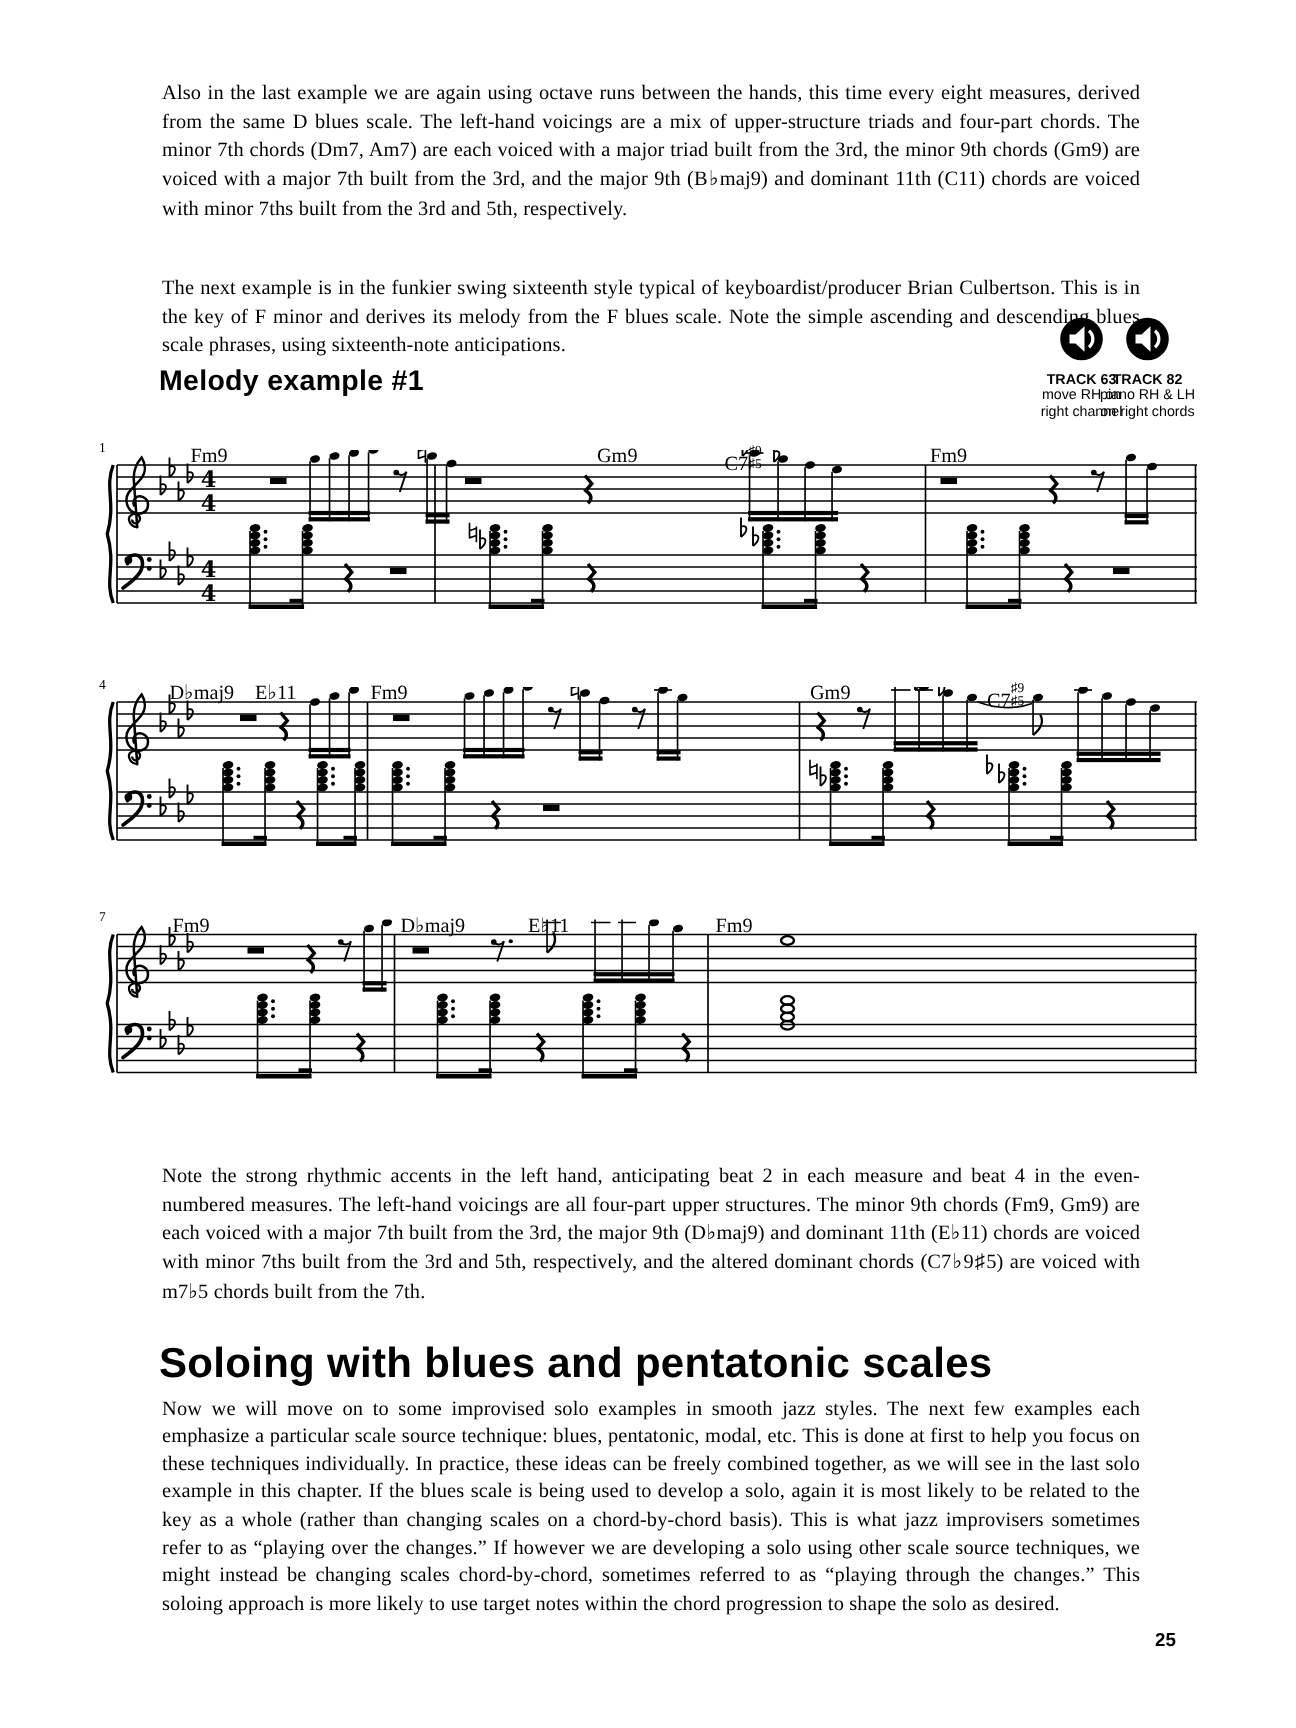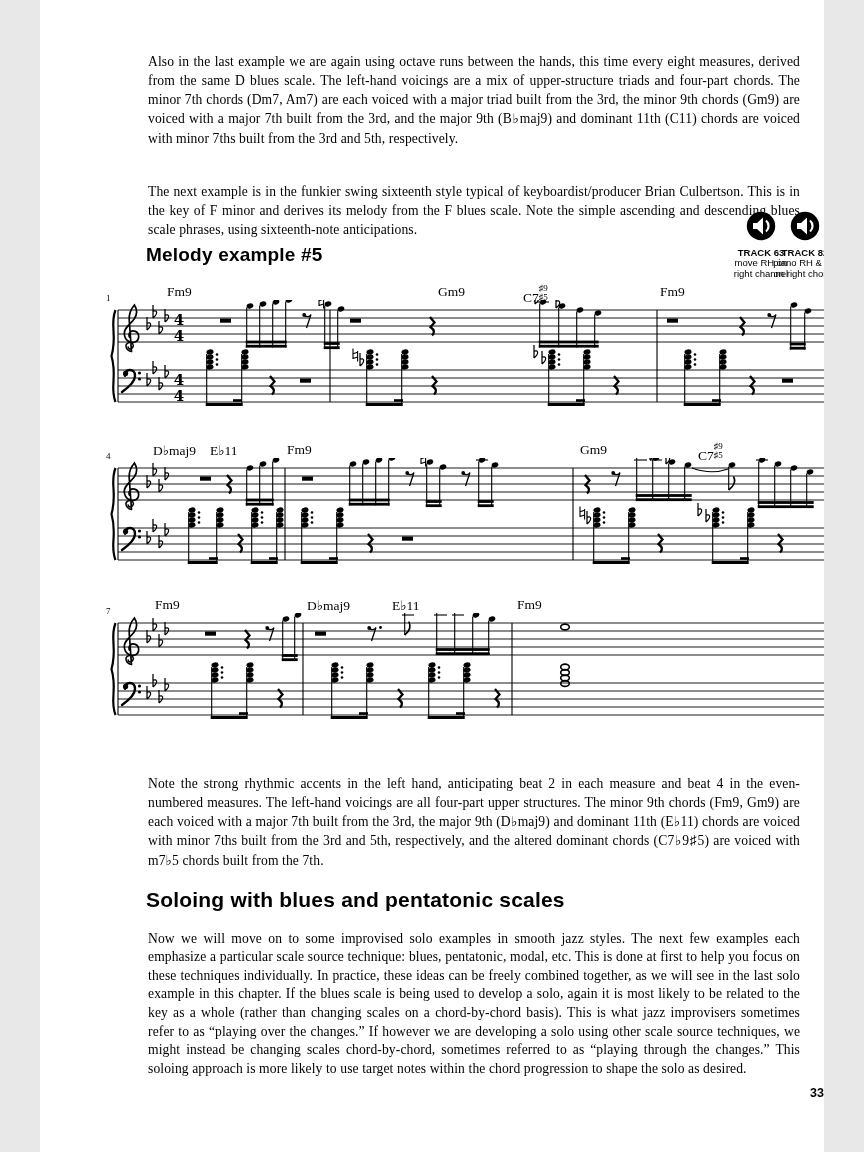--- a/index.html
+++ b/index.html
@@ -1,32 +1,32 @@
 <!DOCTYPE html>
 <html><head>
 <meta charset="utf-8">
 <style>
   html,body{margin:0;padding:0;background:#e8e8e8;}
-  .page{position:relative;width:784px;height:1152px;background:#ffffff;margin:0 auto;
+  .page{position:relative;width:864px;height:1152px;background:#ffffff;margin:0 auto;
         font-family:"Liberation Serif","DejaVu Serif",serif;color:#000;overflow:hidden;}
   .para{position:absolute;left:108px;width:652px;font-size:13.6px;line-height:19.3px;
         text-align:justify;letter-spacing:.1px;}
   .h-melody{position:absolute;left:106px;top:228px;font-family:"Liberation Sans","DejaVu Sans",sans-serif;
         font-weight:bold;font-size:19px;letter-spacing:.2px;}
   .h-solo{position:absolute;left:106px;top:874px;font-family:"Liberation Sans","DejaVu Sans",sans-serif;
-        font-weight:bold;font-size:21px;letter-spacing:.2px;}
+        font-weight:bold;font-size:28px;letter-spacing:.2px;}
   .pagenum{position:absolute;left:770px;top:1086px;font-family:"Liberation Sans","DejaVu Sans",sans-serif;
         font-weight:bold;font-size:12.5px;}
   .track{position:absolute;width:86px;text-align:center;font-family:"Liberation Sans","DejaVu Sans",sans-serif;}
   .track .cir{display:inline-block;width:30px;height:30px;}
   .track .tname{display:block;font-weight:bold;font-size:9.5px;margin-top:2px;}
   .track .tdesc{display:block;font-size:9.5px;line-height:10.5px;}
   .system{position:absolute;left:0;width:864px;height:138px;}
   .system svg{position:absolute;left:70px;top:20px;}
-  .chord{position:absolute;top:4px;font-size:13.5px;font-family:"Liberation Serif","DejaVu Sans",serif;white-space:nowrap;}
+  .chord{position:absolute;top:16px;font-size:13.5px;font-family:"Liberation Serif","DejaVu Sans",serif;white-space:nowrap;}
   .altstack{display:inline-block;vertical-align:2px;font-size:9px;line-height:8.5px;text-align:left;}
   .altstack span{display:block;}
   .mnum{position:absolute;font-size:9px;font-family:"Liberation Serif",serif;}
   .sl{stroke:#000;stroke-width:.9;}
   .bl{stroke:#000;stroke-width:1.1;}
   .st{stroke:#000;stroke-width:1.1;}
   .lg{stroke:#000;stroke-width:1.1;}
   .bm,.rs{fill:#000;}
   .ts{font-family:"DejaVu Serif",serif;font-weight:bold;font-size:15px;text-anchor:middle;}
   b.bw{font-weight:normal;}
@@ -106,21 +106,21 @@
           <use href="#flat" x="43" y="70"></use>
         <use href="#flat" x="49" y="86"></use>
           <use href="#flat" x="55" y="74"></use>
       </g>
     </defs>
   </svg>
 
   <p class="para" style="top:38px;">Also in the last example we are again using octave runs between the hands, this time every eight measures, derived from the same D blues scale. The left-hand voicings are a mix of upper-structure triads and four-part chords. The minor 7th chords (Dm7, Am7) are each voiced with a major triad built from the 3rd, the minor 9th chords (Gm9) are voiced with a major 7th built from the 3rd, and the major 9th (B♭maj9) and dominant 11th (C11) chords are voiced with minor 7ths built from the 3rd and 5th, respectively.</p>
   <p class="para" style="top:168px;">The next example is in the funkier swing sixteenth style typical of keyboardist/producer Brian Culbertson. This is in the key of F minor and derives its melody from the F blues scale. Note the simple ascending and descending blues scale phrases, using sixteenth-note anticipations.</p>
 
-  <h2 class="h-melody">Melody example #5</h2>
+  <h2 class="h-melody">Melody example #1</h2>
 
   
   <div class="track" style="left:678px;top:211px;">
     <span class="cir">
       <svg width="30" height="30" viewBox="0 0 30 30">
         <circle cx="15" cy="15" r="14.2" fill="#000"></circle>
         <polygon points="7,12 11,12 17,6.5 17,23.5 11,18 7,18" fill="#fff"></polygon>
         <path d="M20,9.5 C23.4,12.5 23.4,17.5 20,20.5" fill="none" stroke="#fff" stroke-width="2.2"></path>
       </svg>
     </span>
@@ -432,15 +432,15 @@
       </g>
     </svg>
   </div>
 
   <p class="para" style="top:760px;">Note the strong rhythmic accents in the left hand, anticipating beat 2 in each measure and beat 4 in the even-numbered measures. The left-hand voicings are all four-part upper structures. The minor 9th chords (Fm9, Gm9) are each voiced with a major 7th built from the 3rd, the major 9th (D♭maj9) and dominant 11th (E♭11) chords are voiced with minor 7ths built from the 3rd and 5th, respectively, and the altered dominant chords (C7♭9♯5) are voiced with m7♭5 chords built from the 7th.</p>
 
   <h1 class="h-solo">Soloing with blues and pentatonic scales</h1>
 
   <p class="para" style="top:916px;line-height:18.6px;"><span>Now we will move on to some improvised solo examples in smooth jazz styles. The next few examples each emphasize a particular scale source technique: blues, pentatonic, modal, etc. This is done at first to help you focus on these techniques individually. In practice, these ideas can be freely combined together, as we will see in the last solo example in this chapter. If the blues scale is being used to develop a solo, again it is most likely to be related to the key as a whole (rather than changing scales on a chord-by-chord basis). This is what jazz improvisers sometimes refer to as “playing </span><b class="bw">over</b><span> the changes.” If however we are developing a solo using other scale source techniques, we might instead be changing scales chord-by-chord, sometimes referred to as “playing </span><b class="bw">through</b><span> the changes.” This soloing approach is more likely to use target notes within the chord progression to shape the solo as desired.</span></p>
 
-  <div class="pagenum">33</div>
+  <div class="pagenum">25</div>
 
 </div>
 
 </body></html>

